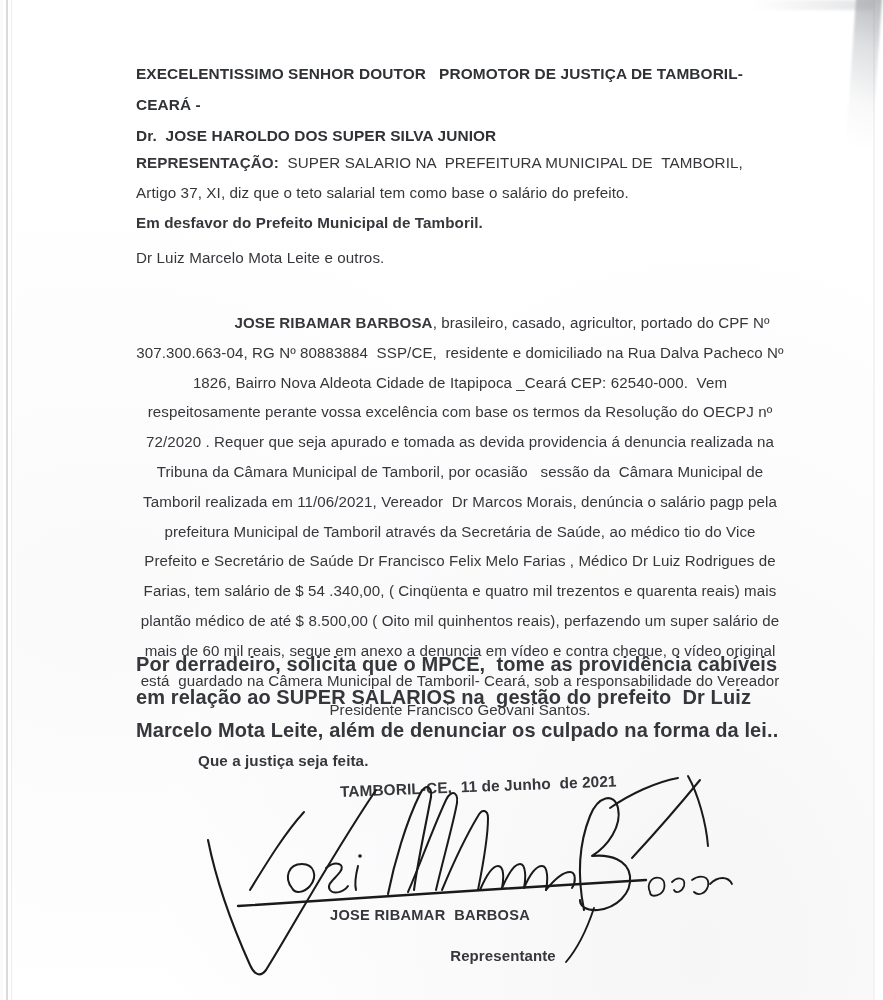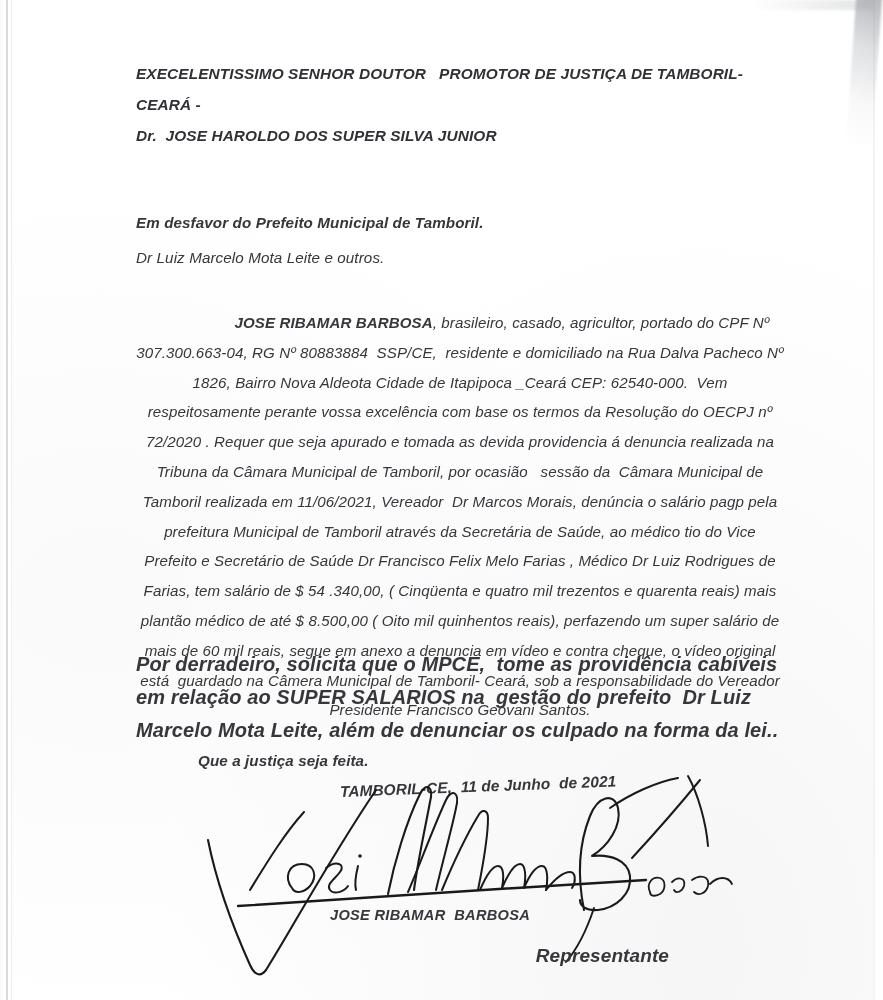--- a/index.html
+++ b/index.html
@@ -61,21 +61,20 @@
       radial-gradient(ellipse at 80% 95%, rgba(238,238,240,0.55) 0%, rgba(255,255,255,0) 55%),
       radial-gradient(ellipse at 10% 60%, rgba(243,243,245,0.45) 0%, rgba(255,255,255,0) 50%);
     pointer-events: none;
   }
 
   .content {
     position: absolute;
     left: 0; top: 0;
     width: 883px;
     height: 752px;
-    font-style: italic;
   }
 
   
   .tb {
     position: absolute;
     color: #35373b;
     font-size: 15.2px;
     line-height: 30px;
     letter-spacing: 0.1px;
     white-space: pre-wrap;
@@ -147,26 +146,26 @@
   .signer-name {
     left: 330px;
     top: 900px;
     width: 330px;
     text-align: left;
     font-weight: bold;
     font-size: 14.6px;
     letter-spacing: 0.3px;
   }
   .signer-role {
-    left: 369px;
+    left: 353px;
     top: 941px;
     width: 300px;
-    text-align: right;
-    font-weight: bold;
-    font-size: 19px;
+    text-align: center;
+    font-weight: bold;
+    font-size: 15px;
   }
 
   .signature-layer {
     position: absolute;
     left: 180px;
     top: 760px;
     width: 600px;
     height: 240px;
     pointer-events: none;
   }
@@ -182,20 +181,21 @@
   <div class="edge-left-line2"></div>
   <div class="edge-right-line"></div>
   <div class="scan-shadow-tr"></div>
   <div class="scan-shadow-top"></div>
   <div class="paper-tint"></div>
 
   <div class="content">
 
     <div class="tb heading"><span>EXECELENTISSIMO SENHOR DOUTOR   PROMOTOR DE JUSTIÇA DE TAMBORIL-CEARÁ -</span><br><span>Dr.  JOSE HAROLDO DOS SUPER SILVA JUNIOR</span></div>
 
+    <div class="tb repr"><span class="bold">REPRESENTAÇÃO:</span><span>  SUPER SALARIO NA  PREFEITURA MUNICIPAL DE  TAMBORIL, Artigo 37, XI, diz que o teto salarial tem como base o salário do prefeito.</span></div>
 
     <div class="tb drluiz">Dr Luiz Marcelo Mota Leite e outros.</div>
 
     <div class="tb desfavor">Em desfavor do Prefeito Municipal de Tamboril.</div>
 
     <div class="tb body-par"><b>JOSE RIBAMAR BARBOSA</b><span>, brasileiro, casado, agricultor, portado do CPF Nº 307.300.663-04, RG Nº 80883884  SSP/CE,  residente e domiciliado na Rua Dalva Pacheco Nº 1826, Bairro Nova Aldeota Cidade de Itapipoca _Ceará CEP: 62540-000.  Vem respeitosamente perante vossa excelência com base os termos da Resolução do OECPJ nº 72/2020 . Requer que seja apurado e tomada as devida providencia á denuncia realizada na Tribuna da Câmara Municipal de Tamboril, por ocasião   sessão da  Câmara Municipal de Tamboril realizada em 11/06/2021, Vereador  Dr Marcos Morais, denúncia o salário pagp pela prefeitura Municipal de Tamboril através da Secretária de Saúde, ao médico tio do Vice Prefeito e Secretário de Saúde Dr Francisco Felix Melo Farias , Médico Dr Luiz Rodrigues de Farias, tem salário de $ 54 .340,00, ( Cinqüenta e quatro mil trezentos e quarenta reais) mais plantão médico de até $ 8.500,00 ( Oito mil quinhentos reais), perfazendo um super salário de mais de 60 mil reais, segue em anexo a denuncia em vídeo e contra cheque, o vídeo original está  guardado na Câmera Municipal de Tamboril- Ceará, sob a responsabilidade do Vereador Presidente Francisco Geovani Santos.</span></div>
 
     <div class="tb derradeiro">Por derradeiro, solicita que o MPCE,  tome as providência cabíveis em relação ao SUPER SALARIOS na  gestão do prefeito  Dr Luiz Marcelo Mota Leite, além de denunciar os culpado na forma da lei..</div>
 
     <div class="tb justica">Que a justiça seja feita.</div>

